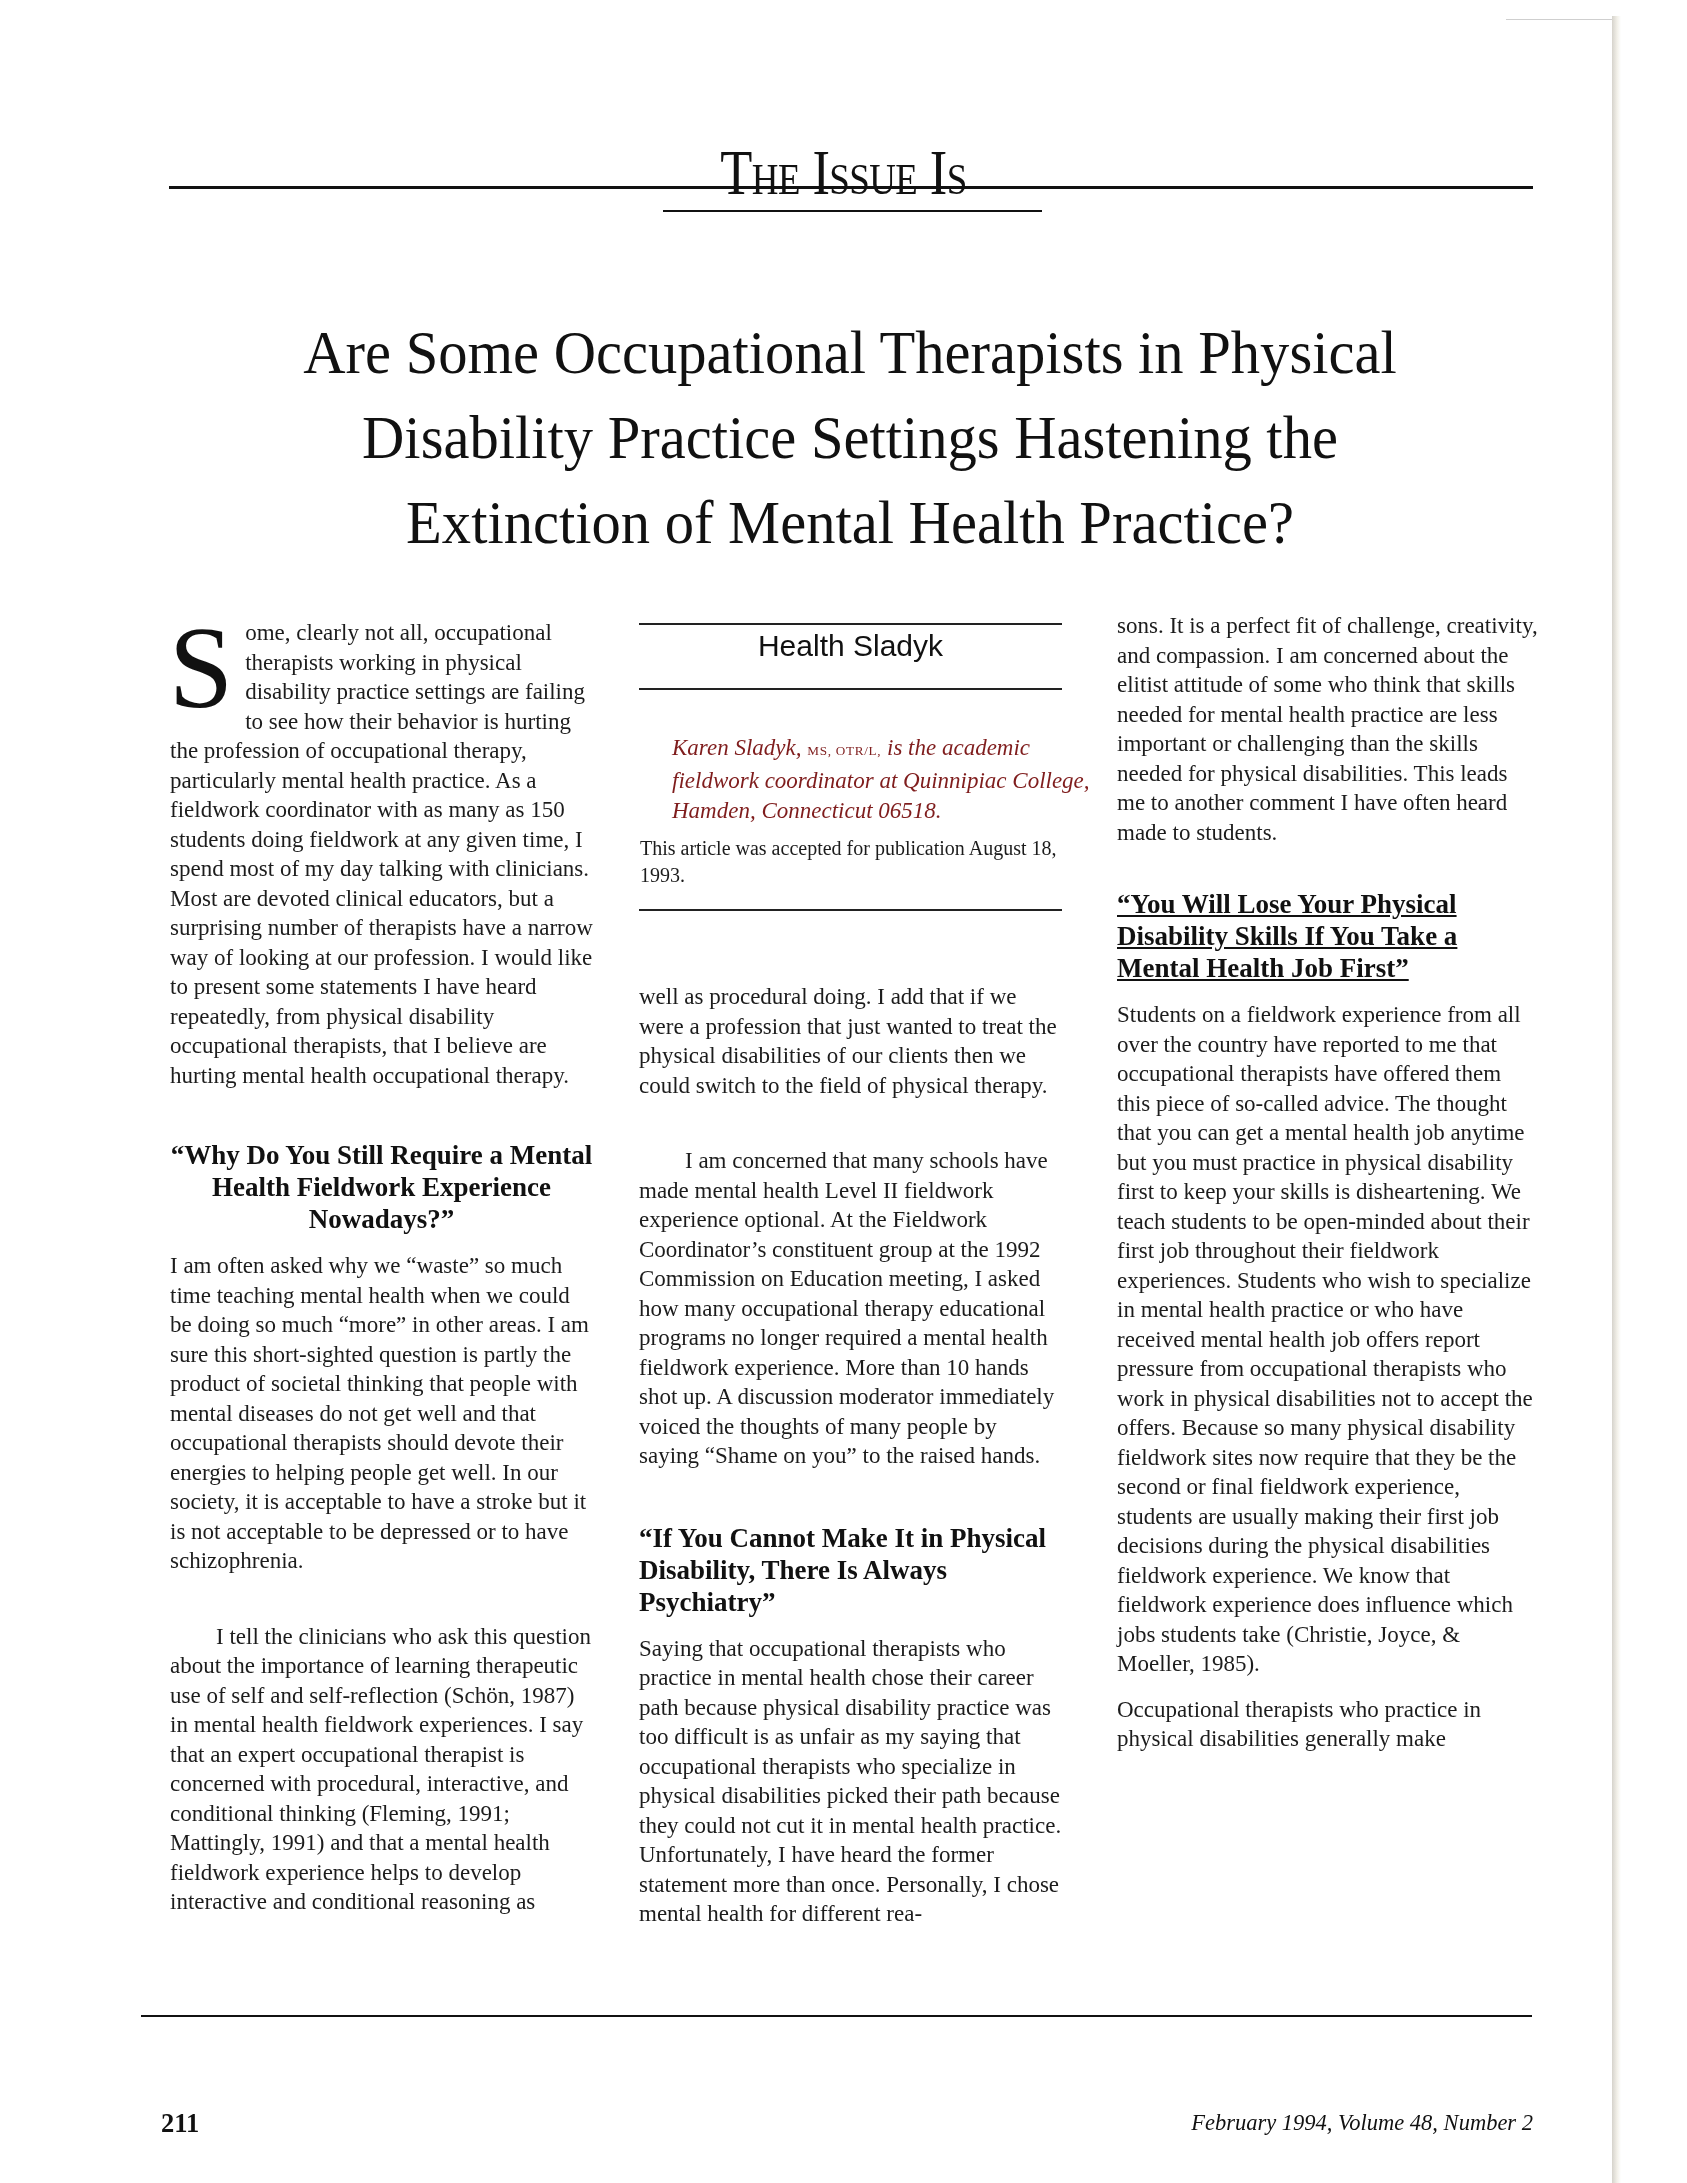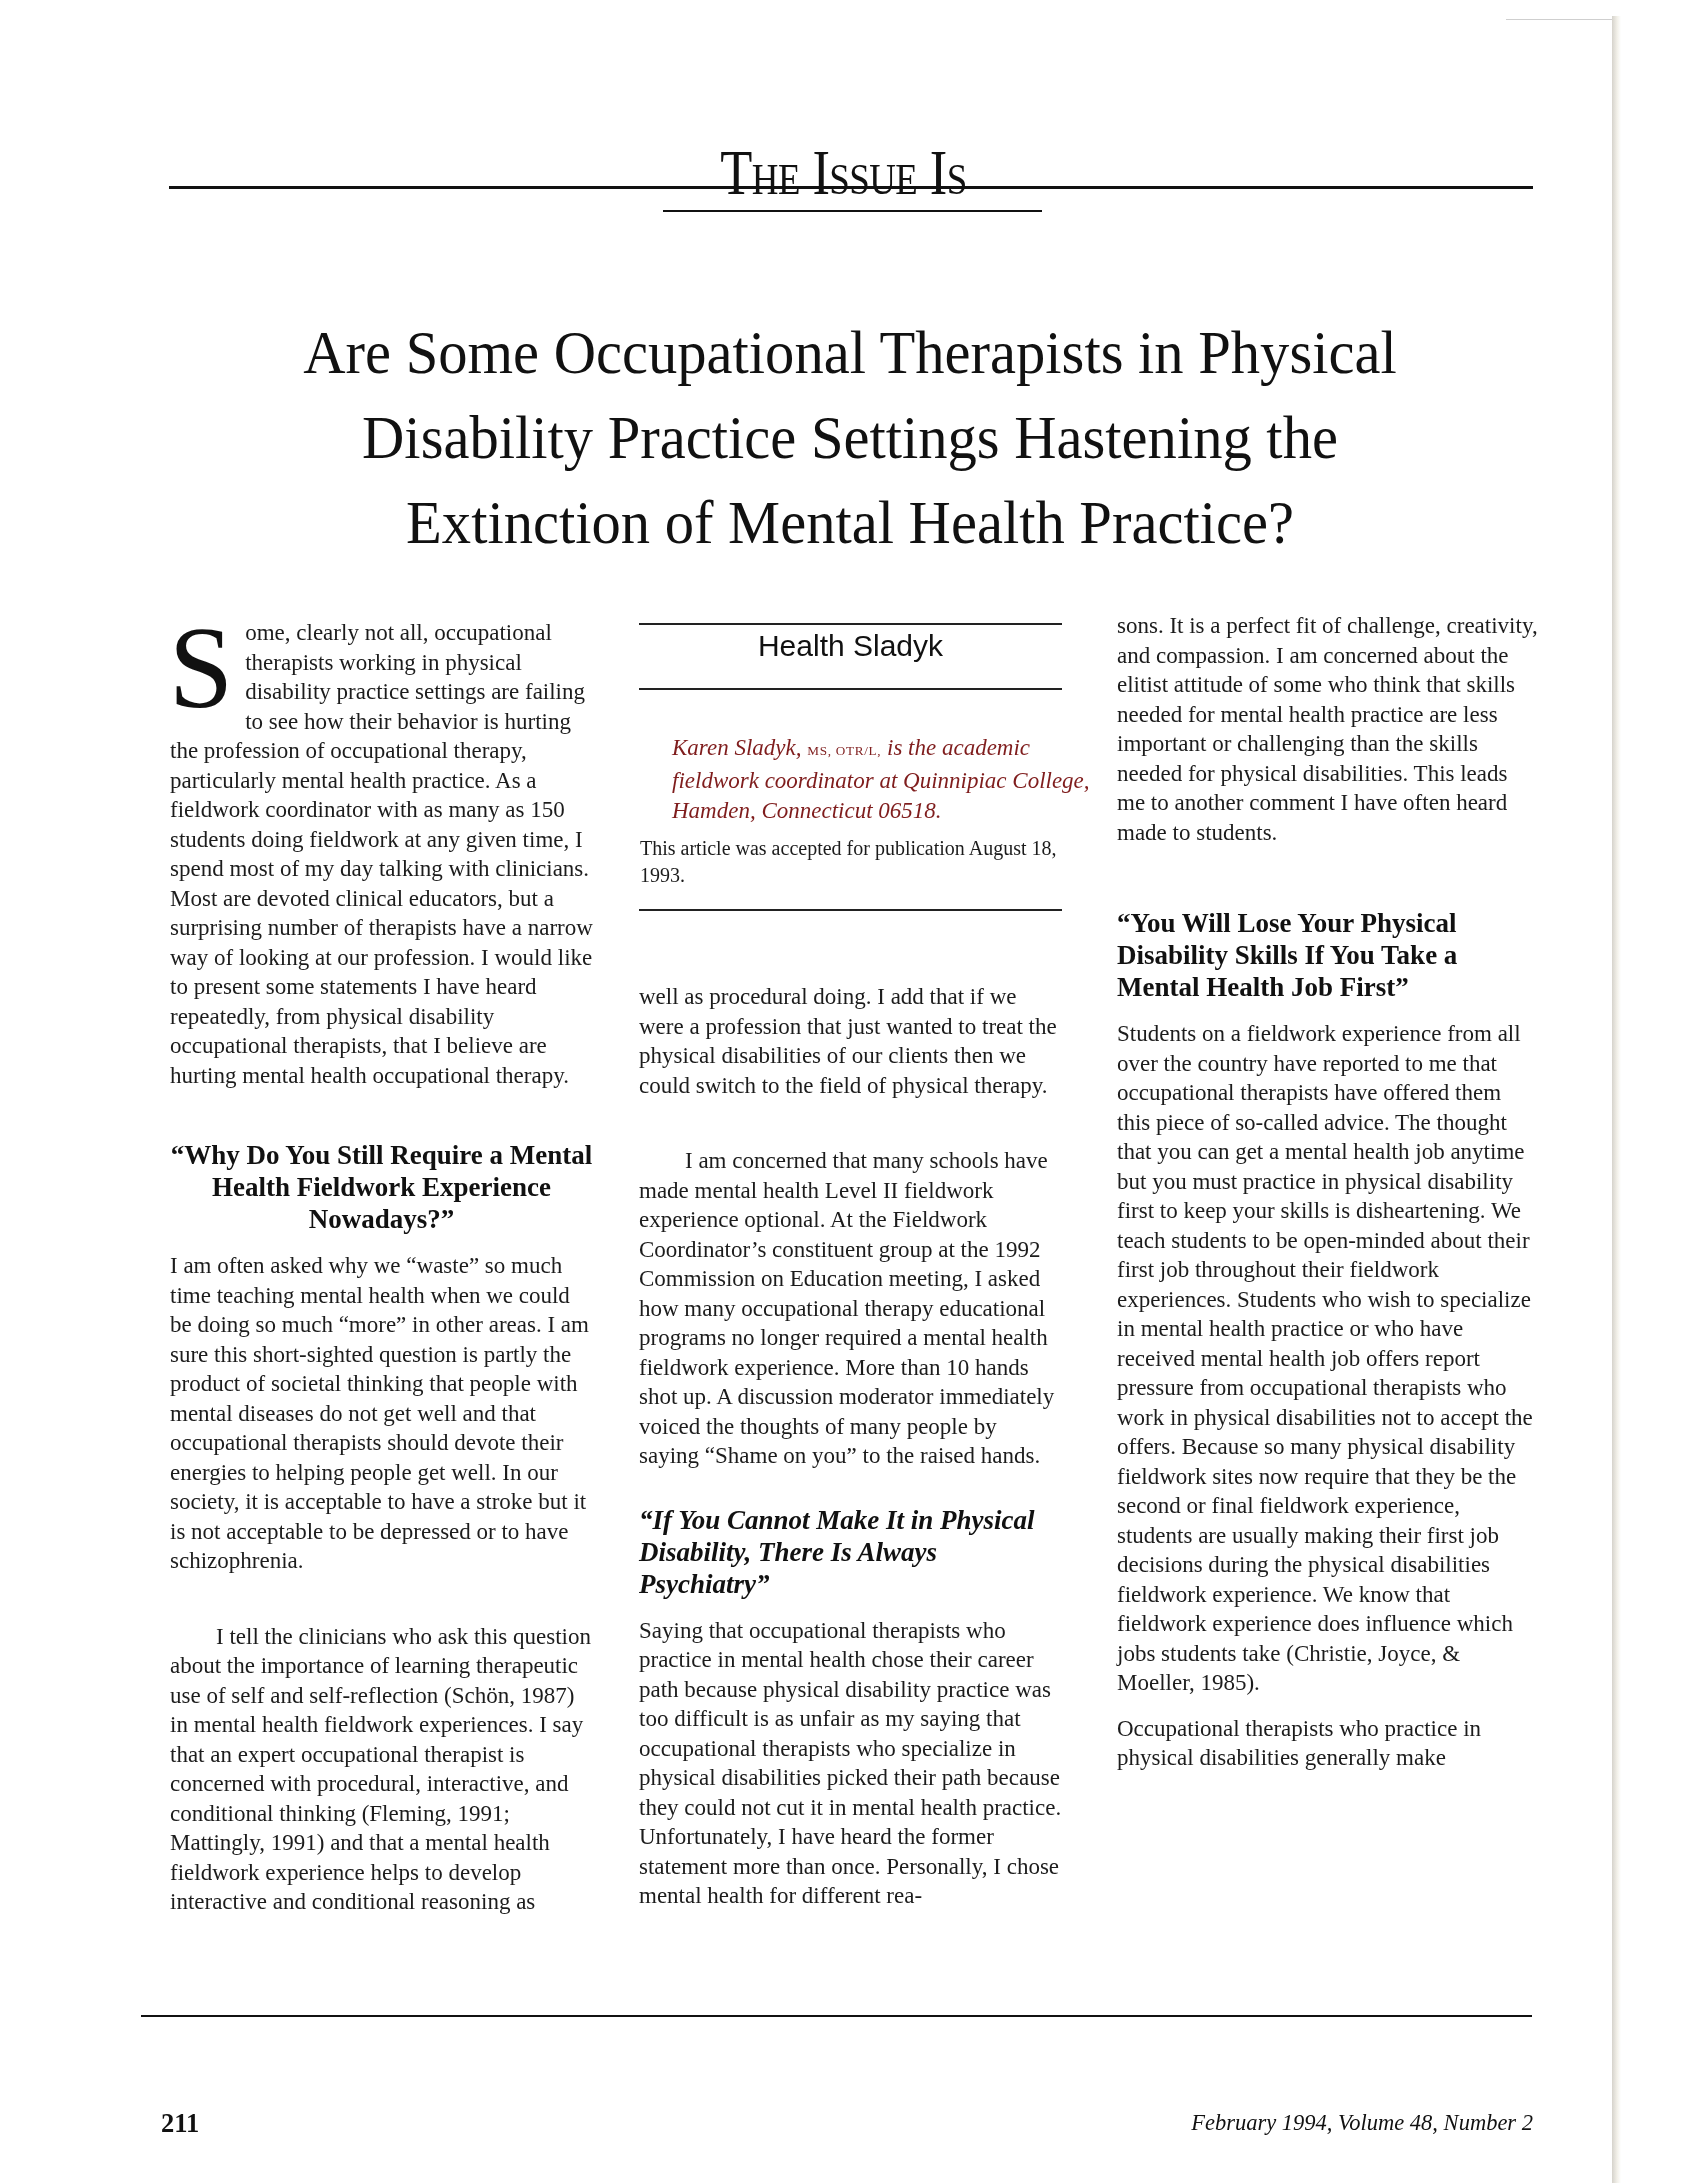--- a/index.html
+++ b/index.html
@@ -102,27 +102,27 @@
   <span>Karen Sladyk,</span>
   <span class="creds">MS, OTR/L,</span>
   <span>is the academic fieldwork coordinator at Quinnipiac College, Hamden, Connecticut 06518.</span>
 </div>
 <div class="accepted">This article was accepted for publication August 18, 1993.</div>
 <div class="byline-rule" style="top:909px;"></div>
 
 <div class="col col2">
   <p>well as procedural doing. I add that if we were a profession that just wanted to treat the physical disabilities of our clients then we could switch to the field of physical therapy.</p>
   <p class="indent">I am concerned that many schools have made mental health Level II fieldwork experience optional. At the Fieldwork Coordinator’s constituent group at the 1992 Commission on Education meeting, I asked how many occupational therapy educational programs no longer required a mental health fieldwork experience. More than 10 hands shot up. A discussion moderator immediately voiced the thoughts of many people by saying “Shame on you” to the raised hands.</p>
-  <h2 class="heading" style="margin-top:33px;font-style:italic;">“If You Cannot Make It in Physical Disability, There Is Always Psychiatry”</h2>
+  <h2 class="heading" style="margin-top:51px;">“If You Cannot Make It in Physical Disability, There Is Always Psychiatry”</h2>
   <p style="margin-top:16px;">Saying that occupational therapists who practice in mental health chose their career path because physical disability practice was too difficult is as unfair as my saying that occupational therapists who specialize in physical disabilities picked their path because they could not cut it in mental health practice. Unfortunately, I have heard the former statement more than once. Personally, I chose mental health for different rea-</p>
 </div>
 
 <div class="col col3">
   <p>sons. It is a perfect fit of challenge, creativity, and compassion. I am concerned about the elitist attitude of some who think that skills needed for mental health practice are less important or challenging than the skills needed for physical disabilities. This leads me to another comment I have often heard made to students.</p>
-  <h2 class="heading" style="margin-top:60px;">“You Will Lose Your Physical Disability Skills If You Take a Mental Health Job First”</h2>
+  <h2 class="heading" style="margin-top:41px;text-decoration:underline;">“You Will Lose Your Physical Disability Skills If You Take a Mental Health Job First”</h2>
   <p style="margin-top:16px;">Students on a fieldwork experience from all over the country have reported to me that occupational therapists have offered them this piece of so-called advice. The thought that you can get a mental health job anytime but you must practice in physical disability first to keep your skills is disheartening. We teach students to be open-minded about their first job throughout their fieldwork experiences. Students who wish to specialize in mental health practice or who have received mental health job offers report pressure from occupational therapists who work in physical disabilities not to accept the offers. Because so many physical disability fieldwork sites now require that they be the second or final fieldwork experience, students are usually making their first job decisions during the physical disabilities fieldwork experience. We know that fieldwork experience does influence which jobs students take (Christie, Joyce, &amp; Moeller, 1985).</p>
   <p style="margin-top:16px;">Occupational therapists who practice in physical disabilities generally make</p>
 </div>
 
 <div class="abs rule bottom-rule"></div>
 
 <div class="abs footer-page">211</div>
 <div class="abs footer-issue">February 1994, Volume 48, Number 2</div>
 
 

